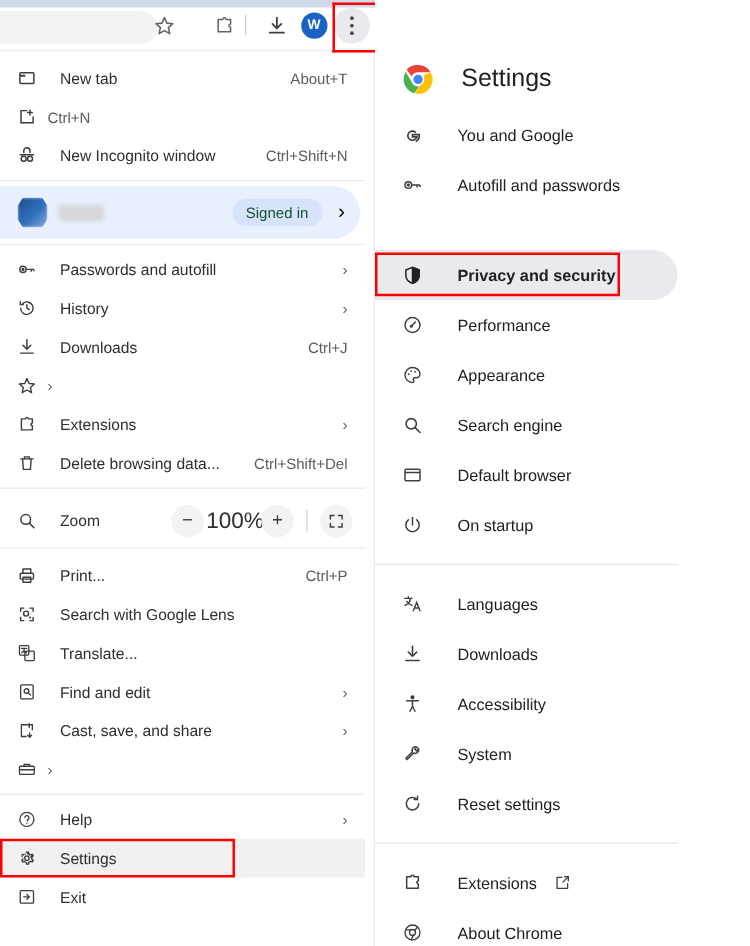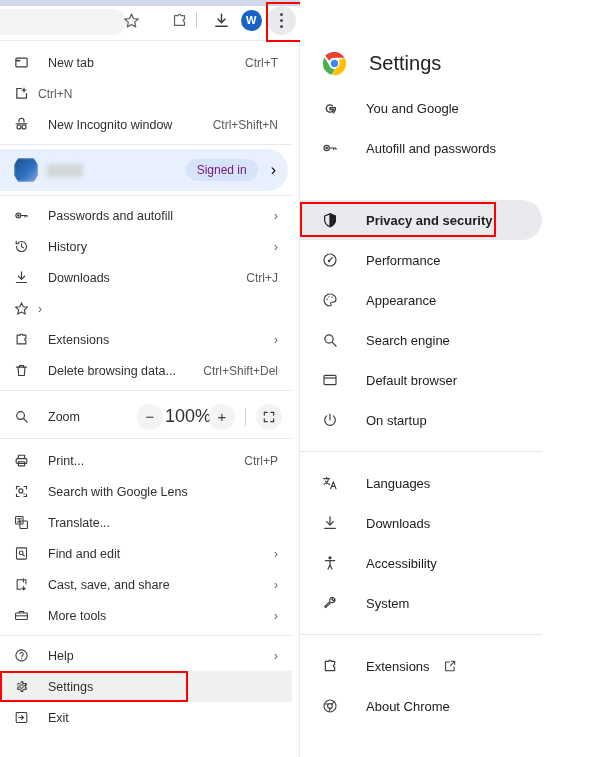--- a/index.html
+++ b/index.html
@@ -96,21 +96,21 @@
     filter: blur(1.1px);
     flex: 0 0 auto;
   }
   .name-blur {
     width: 36px; height: 13px; margin-left: 9px;
     background: #d4d6d8; filter: blur(2.2px); border-radius: 2px;
     flex: 0 0 auto;
   }
   .signed-chip {
     margin-left: auto;
-    background: #d6e3fb; color: #701a75;
+    background: #d6e3fb; color: #14532d;
     font-size: 12px; padding: 4px 11px; border-radius: 11px;
   }
   #profile-row .mchev { margin-left: 13px; }
 
   
   #zoom-row {
     display:flex; align-items:center; height: 43px; padding: 0 10px 0 14px;
     font-size: 12.5px; color:#2f2f2f;
   }
   #zoom-row .mi { width:24px; flex:0 0 24px; color:#4b4b4b;}
@@ -215,21 +215,21 @@
 
       <div style="height:6px"></div>
       <div class="mrow">
         <span class="mi">
           <svg width="15" height="15" viewBox="0 0 24 24" fill="none" stroke="#3c3c3c" stroke-width="1.9">
             <rect x="3" y="5" width="18" height="14" rx="1.5"></rect>
               <path d="M3 9h7" stroke-width="2.6"></path>
           </svg>
         </span>
         <span class="mlabel">New tab</span>
-        <span class="macc">Ctrl+T</span>
+        <span class="macc">About+T</span>
       </div>
       <div class="mrow">
         <span class="mi">
           <svg width="15" height="15" viewBox="0 0 24 24" fill="none" stroke="#3c3c3c" stroke-width="1.9" stroke-linecap="round">
             <path d="M20 12v7.5H4.5V4h7.2"></path>
               <path d="M16 3.5v6M13 6.5h6"></path>
           </svg>
         </span>
         <span class="macc">Ctrl+N</span>
       </div>
@@ -398,21 +398,20 @@
         <span class="mchev">›</span>
       </div>
       <div class="mrow">
         <span class="mi">
           <svg width="15" height="15" viewBox="0 0 24 24" fill="none" stroke="#3c3c3c" stroke-width="1.7" stroke-linejoin="round">
             <rect x="2.5" y="8" width="19" height="10.5" rx="1.5"></rect>
             <path d="M8.5 8V5.5h7V8"></path>
               <path d="M2.5 12.5h19"></path>
           </svg>
         </span>
-        <span class="mlabel">More tools</span>
         <span class="mchev">›</span>
       </div>
       <div class="sep"></div>
 
       <div class="mrow">
         <span class="mi">
           <svg width="15" height="15" viewBox="0 0 24 24" fill="none" stroke="#3c3c3c" stroke-width="1.7" stroke-linecap="round">
             <circle cx="12" cy="12" r="9"></circle>
             <path d="M9.4 9.3a2.7 2.7 0 1 1 3.4 3.1v1.6"></path>
               <circle cx="12.2" cy="17" r=".9" fill="#3c3c3c" stroke="none"></circle>
@@ -584,20 +583,29 @@
 
     <div class="srow">
       <span class="si">
         <svg width="16" height="16" viewBox="0 0 24 24" fill="none" stroke="#3c4043" stroke-width="1.8" stroke-linecap="round" stroke-linejoin="round">
           <path d="M19 5.5a4.2 4.2 0 0 1-5.6 5.6L5.5 19 4 17.5l7.9-7.9A4.2 4.2 0 0 1 17.5 4l-2.6 2.6 2 2L19.5 6z"></path>
         </svg>
       </span>
       <span class="slabel">System</span>
     </div>
 
+    <div class="srow">
+      <span class="si">
+        <svg width="16" height="16" viewBox="0 0 24 24" fill="none" stroke="#3c4043" stroke-width="1.8" stroke-linecap="round">
+          <path d="M19.5 12a7.5 7.5 0 1 1-2.2-5.3"></path>
+            <path d="M18 3v4h-4"></path>
+        </svg>
+      </span>
+      <span class="slabel">Reset settings</span>
+    </div>
 
     <div class="ssep"></div>
 
     <div class="srow">
       <span class="si">
         <svg width="16" height="16" viewBox="0 0 24 24" fill="none" stroke="#3c4043" stroke-width="1.8" stroke-linejoin="round">
           <path d="M5 5h5.2a1.8 1.8 0 1 1 3.6 0H19v5.2a1.8 1.8 0 1 0 0 3.6V19H5z"></path>
         </svg>
       </span>
       <span class="slabel">Extensions</span>

